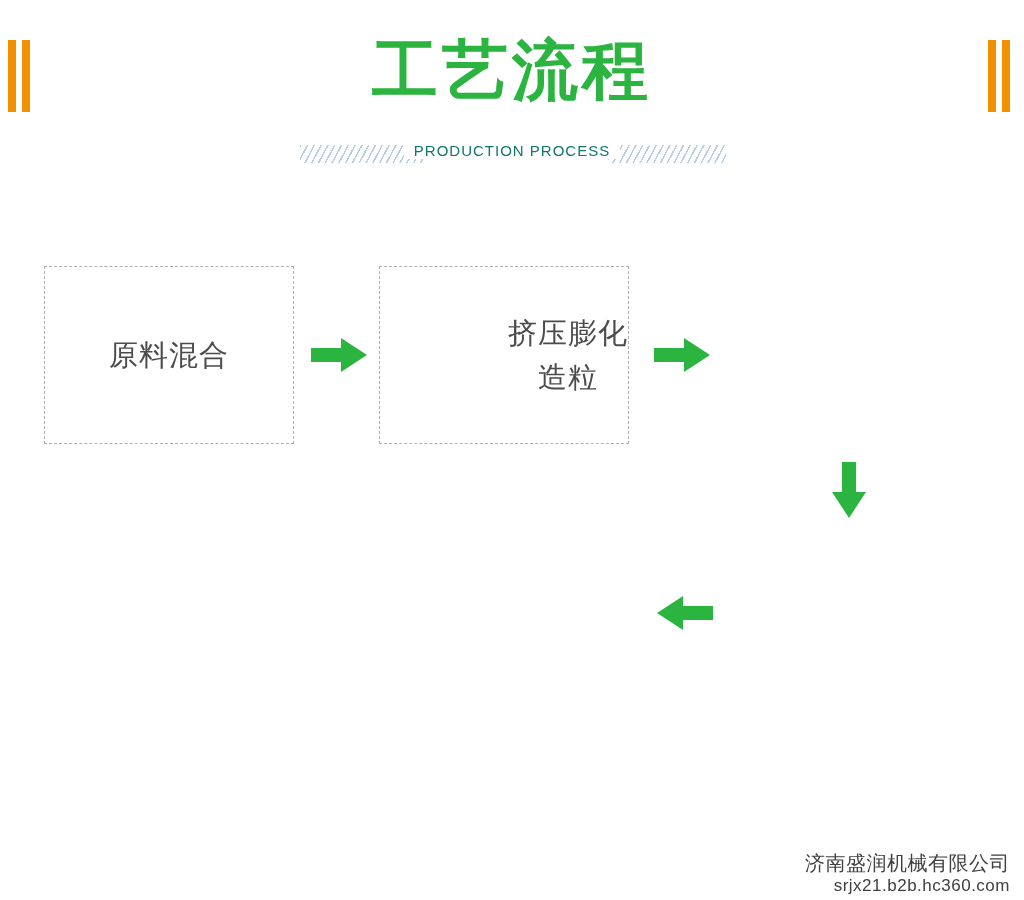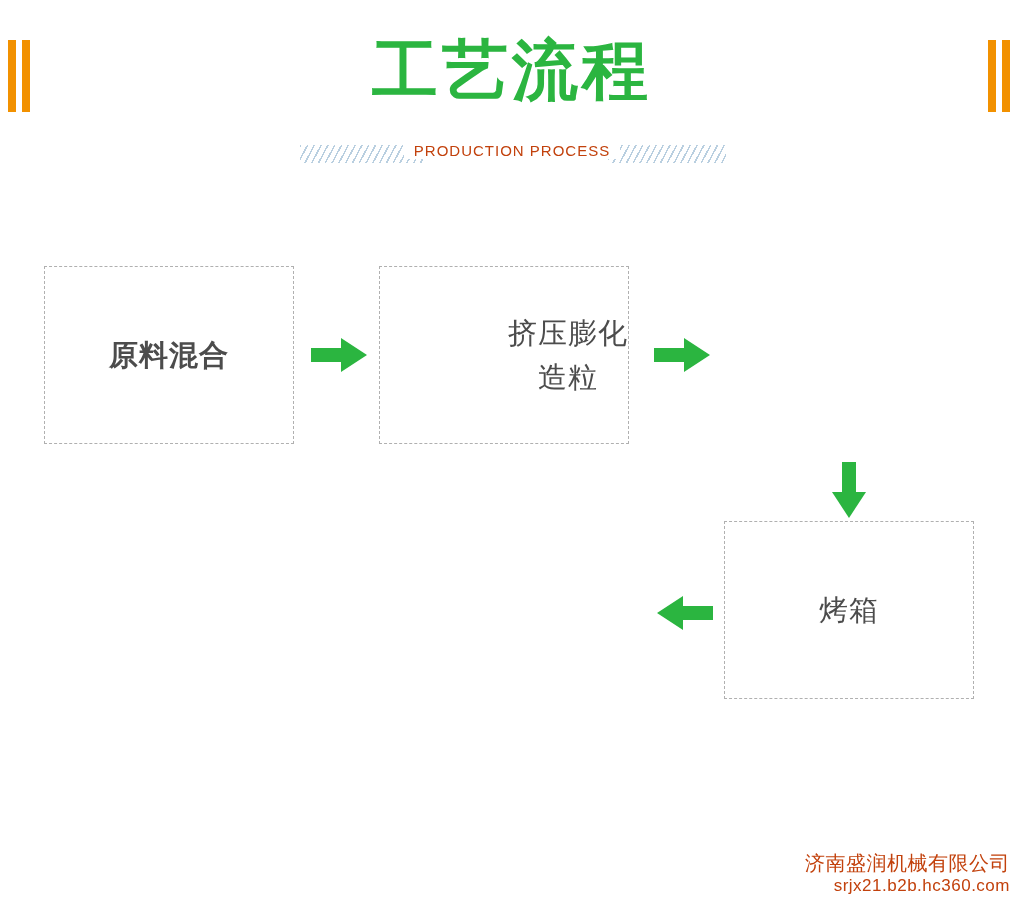--- a/index.html
+++ b/index.html
@@ -35,21 +35,21 @@
     letter-spacing: 4px;
     line-height: 80px;
   }
   .title-en {
     position: absolute;
     top: 142px;
     left: 0;
     width: 1024px;
     text-align: center;
     font-size: 15px;
-    color: #c2410c;
+    color: #0f766e;
     letter-spacing: 1px;
     z-index: 3;
   }
   .title-en span {
     background: #ffffff;
     padding: 0 10px;
   }
   .hatch {
     position: absolute;
     top: 145px;
@@ -108,21 +108,21 @@
     align-items: center;
     justify-content: center;
     color: #4c4c4c;
     font-size: 29px;
     line-height: 44px;
     text-align: center;
     letter-spacing: 1px;
   }
   .node .txt { white-space: pre-line; }
 
-  #node-raw      { left: 44px;  top: 266px; width: 250px; height: 178px; font-weight: bold; }
+  #node-raw      { left: 44px;  top: 266px; width: 250px; height: 178px; }
   #node-extrude  { left: 379px; top: 266px; width: 250px; height: 178px; justify-content: flex-end; padding-left: 62px;}
   #node-airconv  { left: 724px; top: 266px; width: 250px; height: 178px; }
   #node-oven     { left: 724px; top: 521px; width: 250px; height: 178px; }
   #node-crush    { left: 390px; top: 524px; width: 250px; height: 178px; }
 
   
   .arrow {
     position: absolute;
   }
   .arrow-right {
@@ -191,21 +191,21 @@
   #arrow-1 { left: 311px; top: 338px; }
   #arrow-2 { left: 654px; top: 338px; }
   #arrow-3 { left: 832px; top: 462px; }
   #arrow-4 { left: 657px; top: 596px; width: 56px; height: 34px; }
 
   
   .watermark {
     position: absolute;
     right: 12px;
     text-align: right;
-    color: #c2410c;
+    color: #404040;
     letter-spacing: 0.5px;
   }
   .wm-cn {
     top: 850px;
     font-size: 20px;
     right: 14px;
   }
   .wm-url {
     top: 876px;
     font-size: 17px;
@@ -258,23 +258,20 @@
     <span class="shaft"></span>
     <span class="head"></span>
   </div>
 
 
   <div class="arrow arrow-down" id="arrow-3">
     <span class="shaft"></span>
     <span class="head"></span>
   </div>
 
-  <div class="node" id="node-oven">
-    <span class="txt">烤箱</span>
-  </div>
 
   <div class="arrow arrow-left" id="arrow-4">
     <span class="shaft"></span>
     <span class="head"></span>
   </div>
 
 
 </div>
 
 <div class="watermark wm-cn">济南盛润机械有限公司</div>

